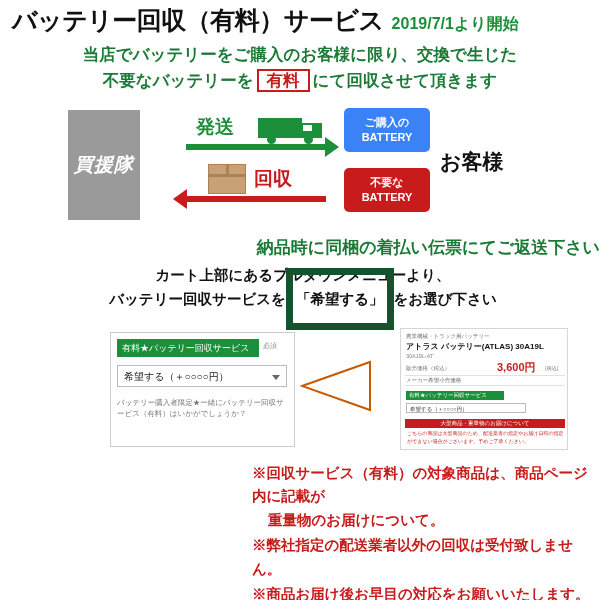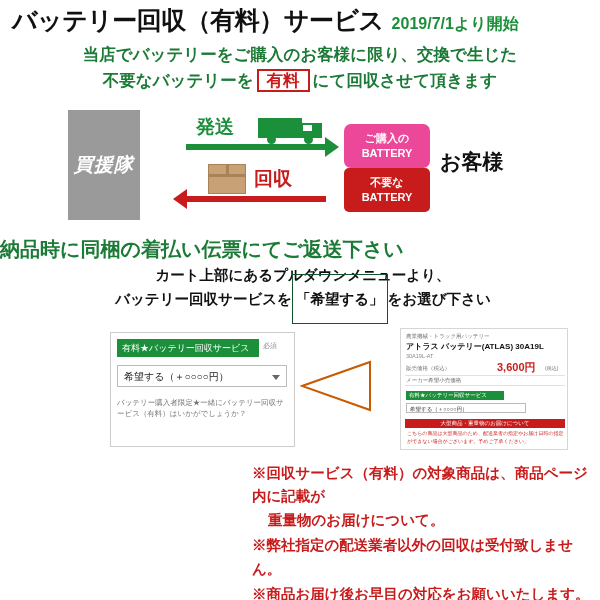--- a/index.html
+++ b/index.html
@@ -227,23 +227,22 @@
     font-weight: bold;
     line-height: 1.35;
     display: flex;
     flex-direction: column;
     align-items: center;
     justify-content: center;
     text-align: center;
   }
   .batt-green {
     left: 344px;
-    top: 16px;
-    background: #ec4899;
-    border-radius: 7px;
+    top: 0;
+    background: #3b82f6;
   }
   .batt-red {
     left: 344px;
     top: 60px;
     background: #c81b1b;
   }
   .customer {
     position: absolute;
     left: 440px;
     top: 40px;
@@ -251,40 +250,40 @@
     font-weight: bold;
     color: #111;
   }
 
   
   .band {
     position: absolute;
     left: 0;
     top: 236px;
     width: 600px;
-    text-align: left;
-    font-size: 20px;
+    text-align: right;
+    font-size: 17px;
     font-weight: bold;
     color: #1b7a36;
   }
 
   
   .instr {
     position: absolute;
     left: 88px;
     top: 264px;
     width: 430px;
     text-align: center;
     font-size: 14.5px;
     font-weight: bold;
     color: #111;
     line-height: 1.65;
   }
   .instr .boxed {
-    border: 1px solid #14532d;
+    border: 7px solid #14532d;
     padding: 16px 3px;
   }
 
   
   .pulldown {
     position: absolute;
     left: 110px;
     top: 332px;
     width: 185px;
     height: 115px;

